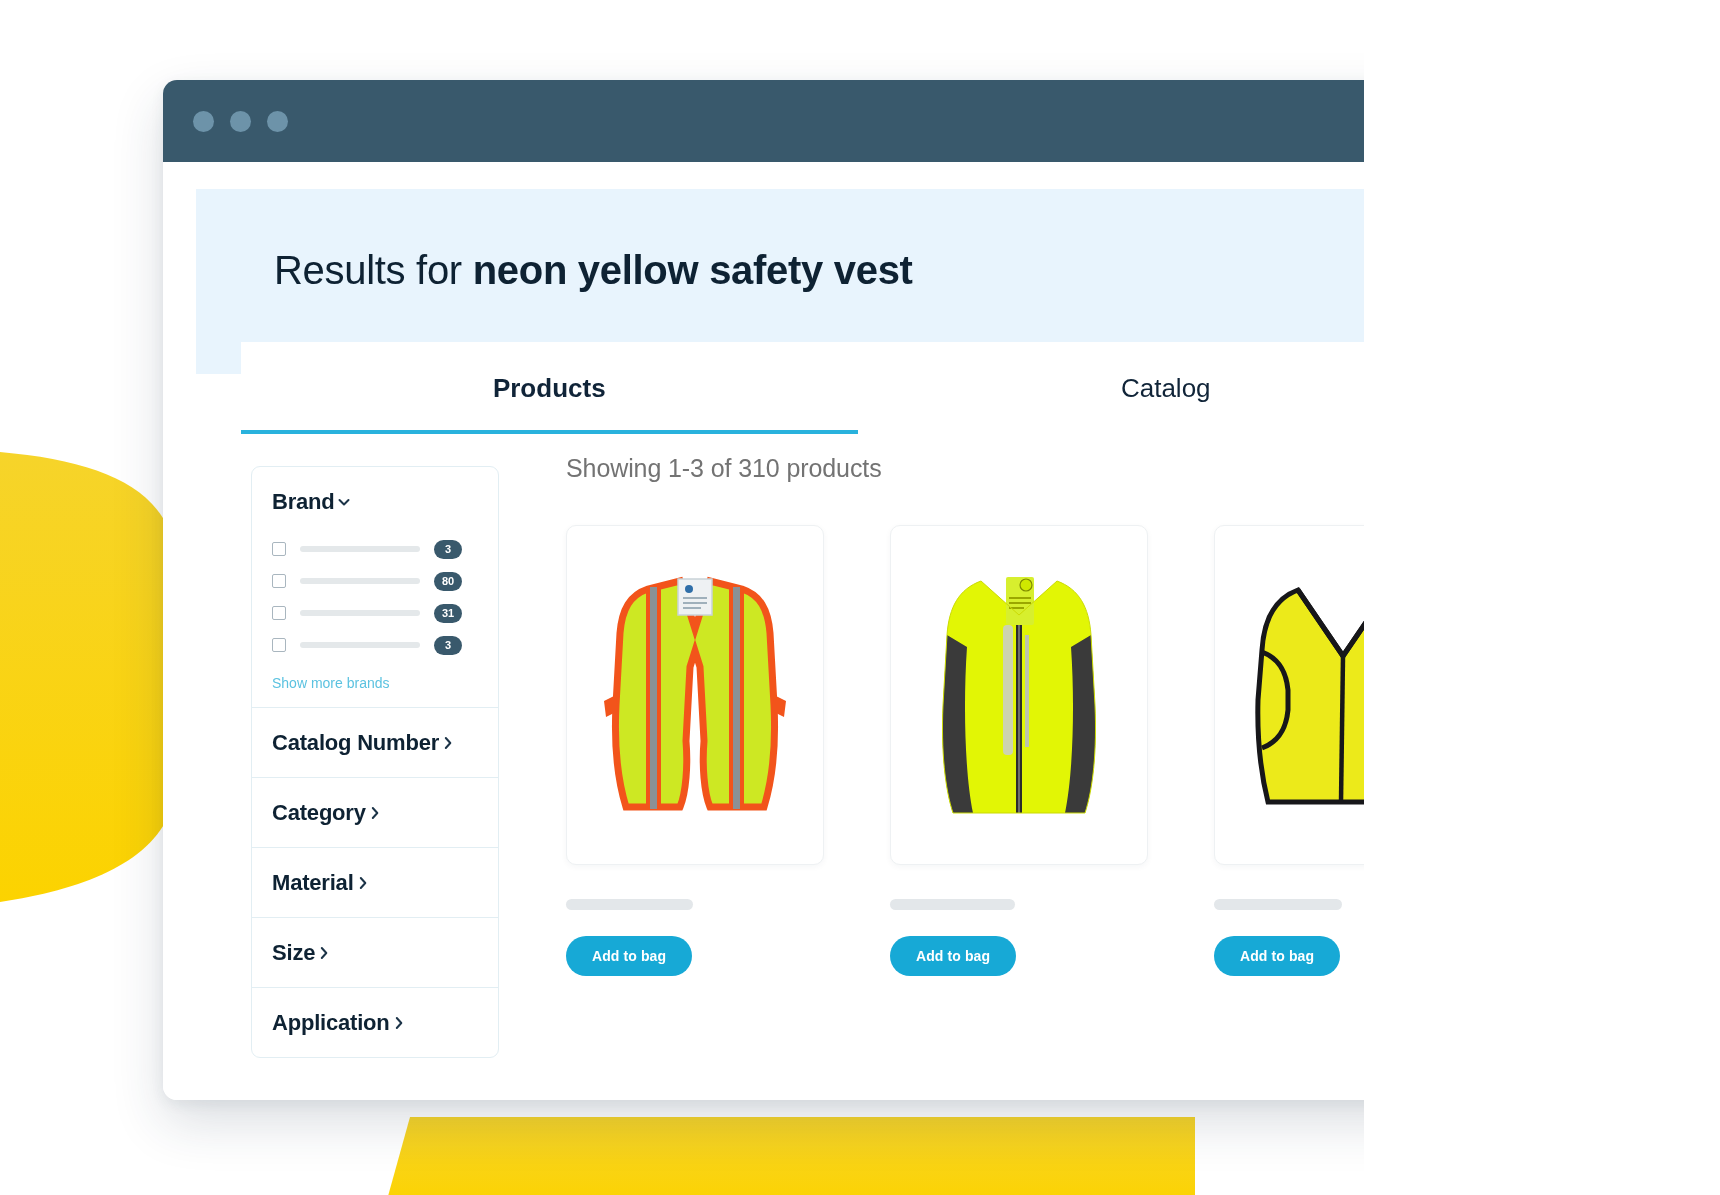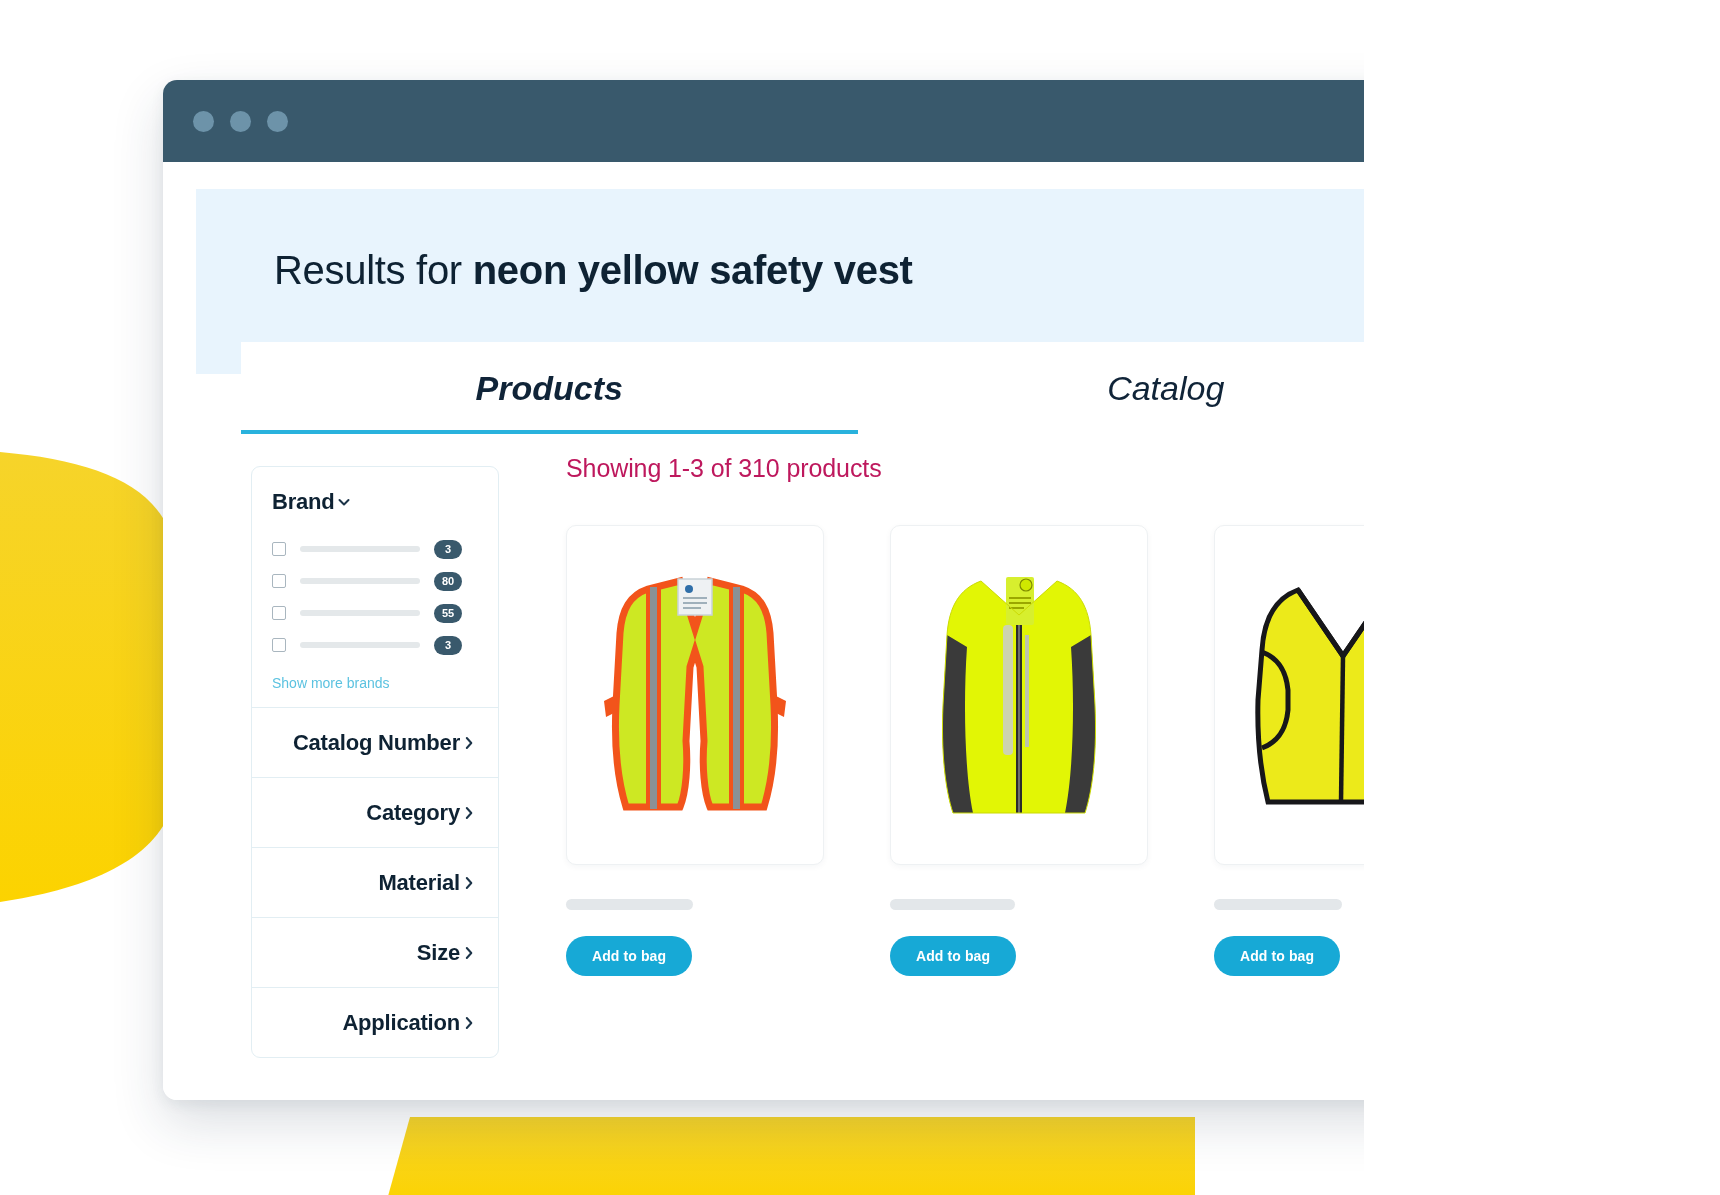--- a/index.html
+++ b/index.html
@@ -89,25 +89,24 @@
     height: 92px;
     background: #ffffff;
     display: flex;
     z-index: 3;
   }
   .tab {
     flex: 1;
     display: flex;
     align-items: center;
     justify-content: center;
-    font-size: 34px;
+    font-size: 26px;
     color: #102438;
     position: relative;
     cursor: pointer;
-    font-style: italic;
   }
   .tab.active { font-weight: 700; }
   .tab.active::after {
     content: "";
     position: absolute;
     left: 0; right: 0; bottom: 0;
     height: 4px;
     background: #29b2dd;
   }
 
@@ -191,34 +190,34 @@
     font-size: 14px;
     color: #5bc2e0;
     cursor: pointer;
   }
 
   .filter-row {
     border-top: 1px solid #e2eef3;
     height: 70px;
     display: flex;
     align-items: center;
-    justify-content: flex-end;
+    justify-content: flex-start;
     padding: 0 20px;
     cursor: pointer;
   }
 
   
   .results {
     flex: 1 1 auto;
     padding-left: 67px;
     padding-top: 20px;
   }
   .showing {
     font-size: 25px;
-    color: #be185d;
+    color: #737373;
     letter-spacing: -0.1px;
     margin-bottom: 42px;
   }
 
   .grid {
     display: flex;
     gap: 66px;
   }
   .card { width: 258px; }
   .card-img {
@@ -327,21 +326,21 @@
                 <span class="count">3</span>
               </div>
               <div class="brand-row">
                 <span class="cbox"></span>
                 <span class="skel"></span>
                 <span class="count">80</span>
               </div>
               <div class="brand-row">
                 <span class="cbox"></span>
                 <span class="skel"></span>
-                <span class="count">55</span>
+                <span class="count">31</span>
               </div>
               <div class="brand-row">
                 <span class="cbox"></span>
                 <span class="skel"></span>
                 <span class="count">3</span>
               </div>
             </div>
 
             <div class="showmore">Show more brands</div>
           </div>

